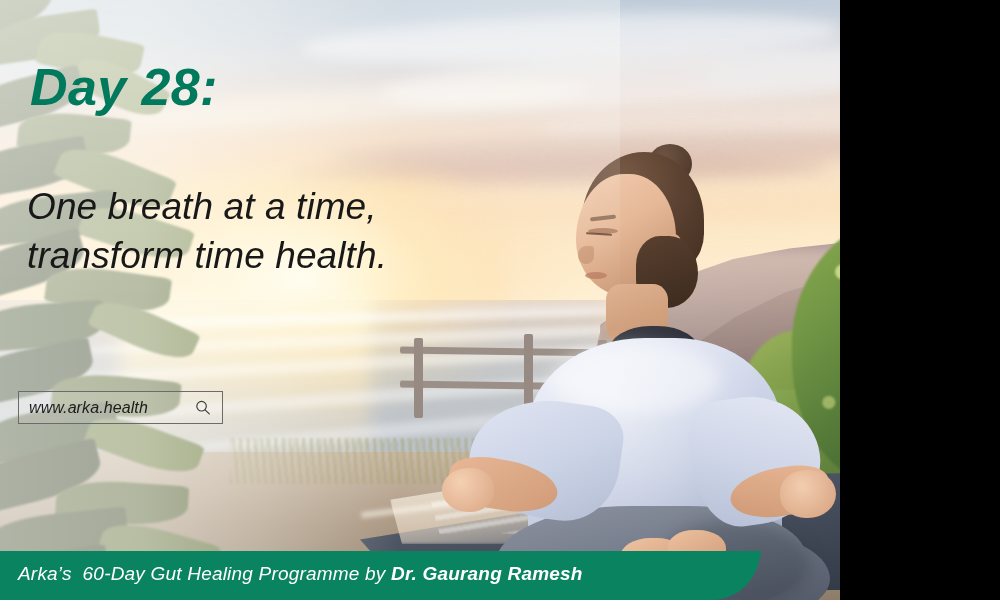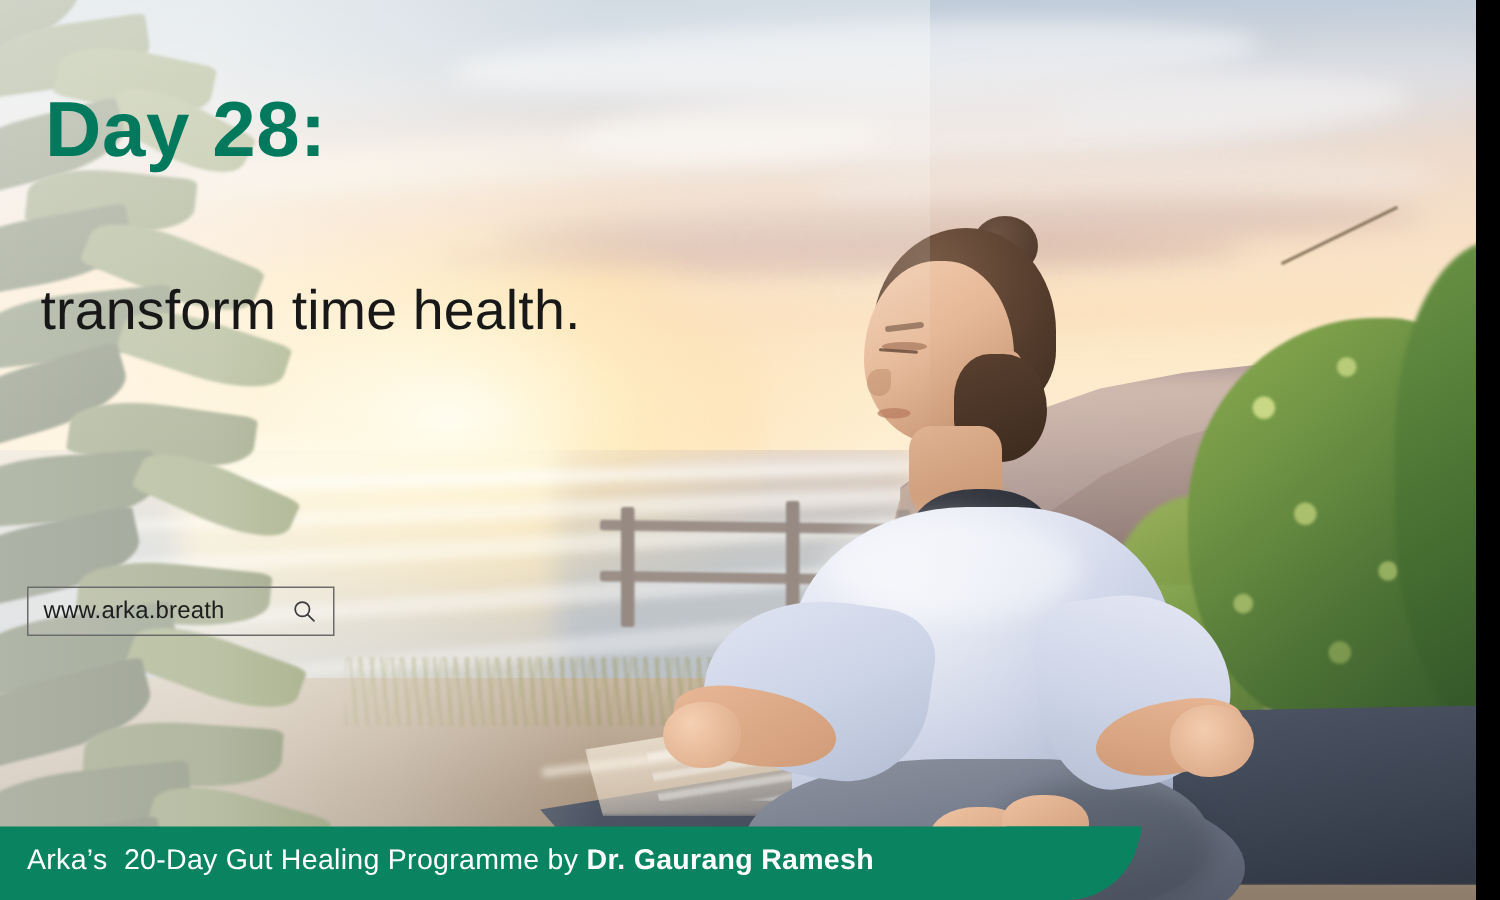--- a/index.html
+++ b/index.html
@@ -1,23 +1,24 @@
 <!DOCTYPE html>
 <html><head>
 <meta charset="utf-8">
 <style>
   * { margin:0; padding:0; box-sizing:border-box; }
   html,body { width:1000px; height:600px; overflow:hidden; background:#000; }
 
   .canvas{
     position:relative;
-    width:984px; height:600px;
+    width:840px; height:600px;
     overflow:hidden;
     font-family:"Liberation Sans", sans-serif;
     background:#cfd8e0;
+    font-style:italic;
   }
 
   
   .scene{ position:absolute; inset:0; overflow:hidden; }
 
   
   .sky{
     position:absolute; left:0; top:0; width:1000px; height:330px;
     background:
       radial-gradient(ellipse 520px 300px at 250px 300px,
@@ -468,29 +469,30 @@
       <div class="leafD" style="left:0px;   top:574px; width:150px; height:50px; background:#3f4a31; transform:rotate(-10deg);"></div>
     </div>
 
     <div class="leftwash"></div>
     <div class="topwash"></div>
   </div>
 
   <div class="day">Day 28:</div>
 
   <div class="quote">
+    <span>One breath at a time,</span>
     <span>transform time health.</span>
   </div>
 
   <div class="urlbox">
-    <span class="urltext" title="www.arka.health">www.arka.breath</span>
+    <span class="urltext" title="www.arka.health">www.arka.health</span>
     <span>
       <svg class="mag" viewBox="0 0 20 20" fill="none" stroke="#3b3b3b" stroke-width="1.3">
         <circle cx="8.4" cy="8" r="5.3"></circle>
         <line x1="12.3" y1="12" x2="17" y2="16.6" stroke-linecap="round"></line>
       </svg>
     </span>
   </div>
 
   <div class="bottombar"></div>
-  <div class="bartext"><span>Arka’s  20-Day Gut Healing Programme by </span><b>Dr. Gaurang Ramesh</b></div>
+  <div class="bartext"><span>Arka’s  60-Day Gut Healing Programme by </span><b>Dr. Gaurang Ramesh</b></div>
 
 </div>
 
 </body></html>

